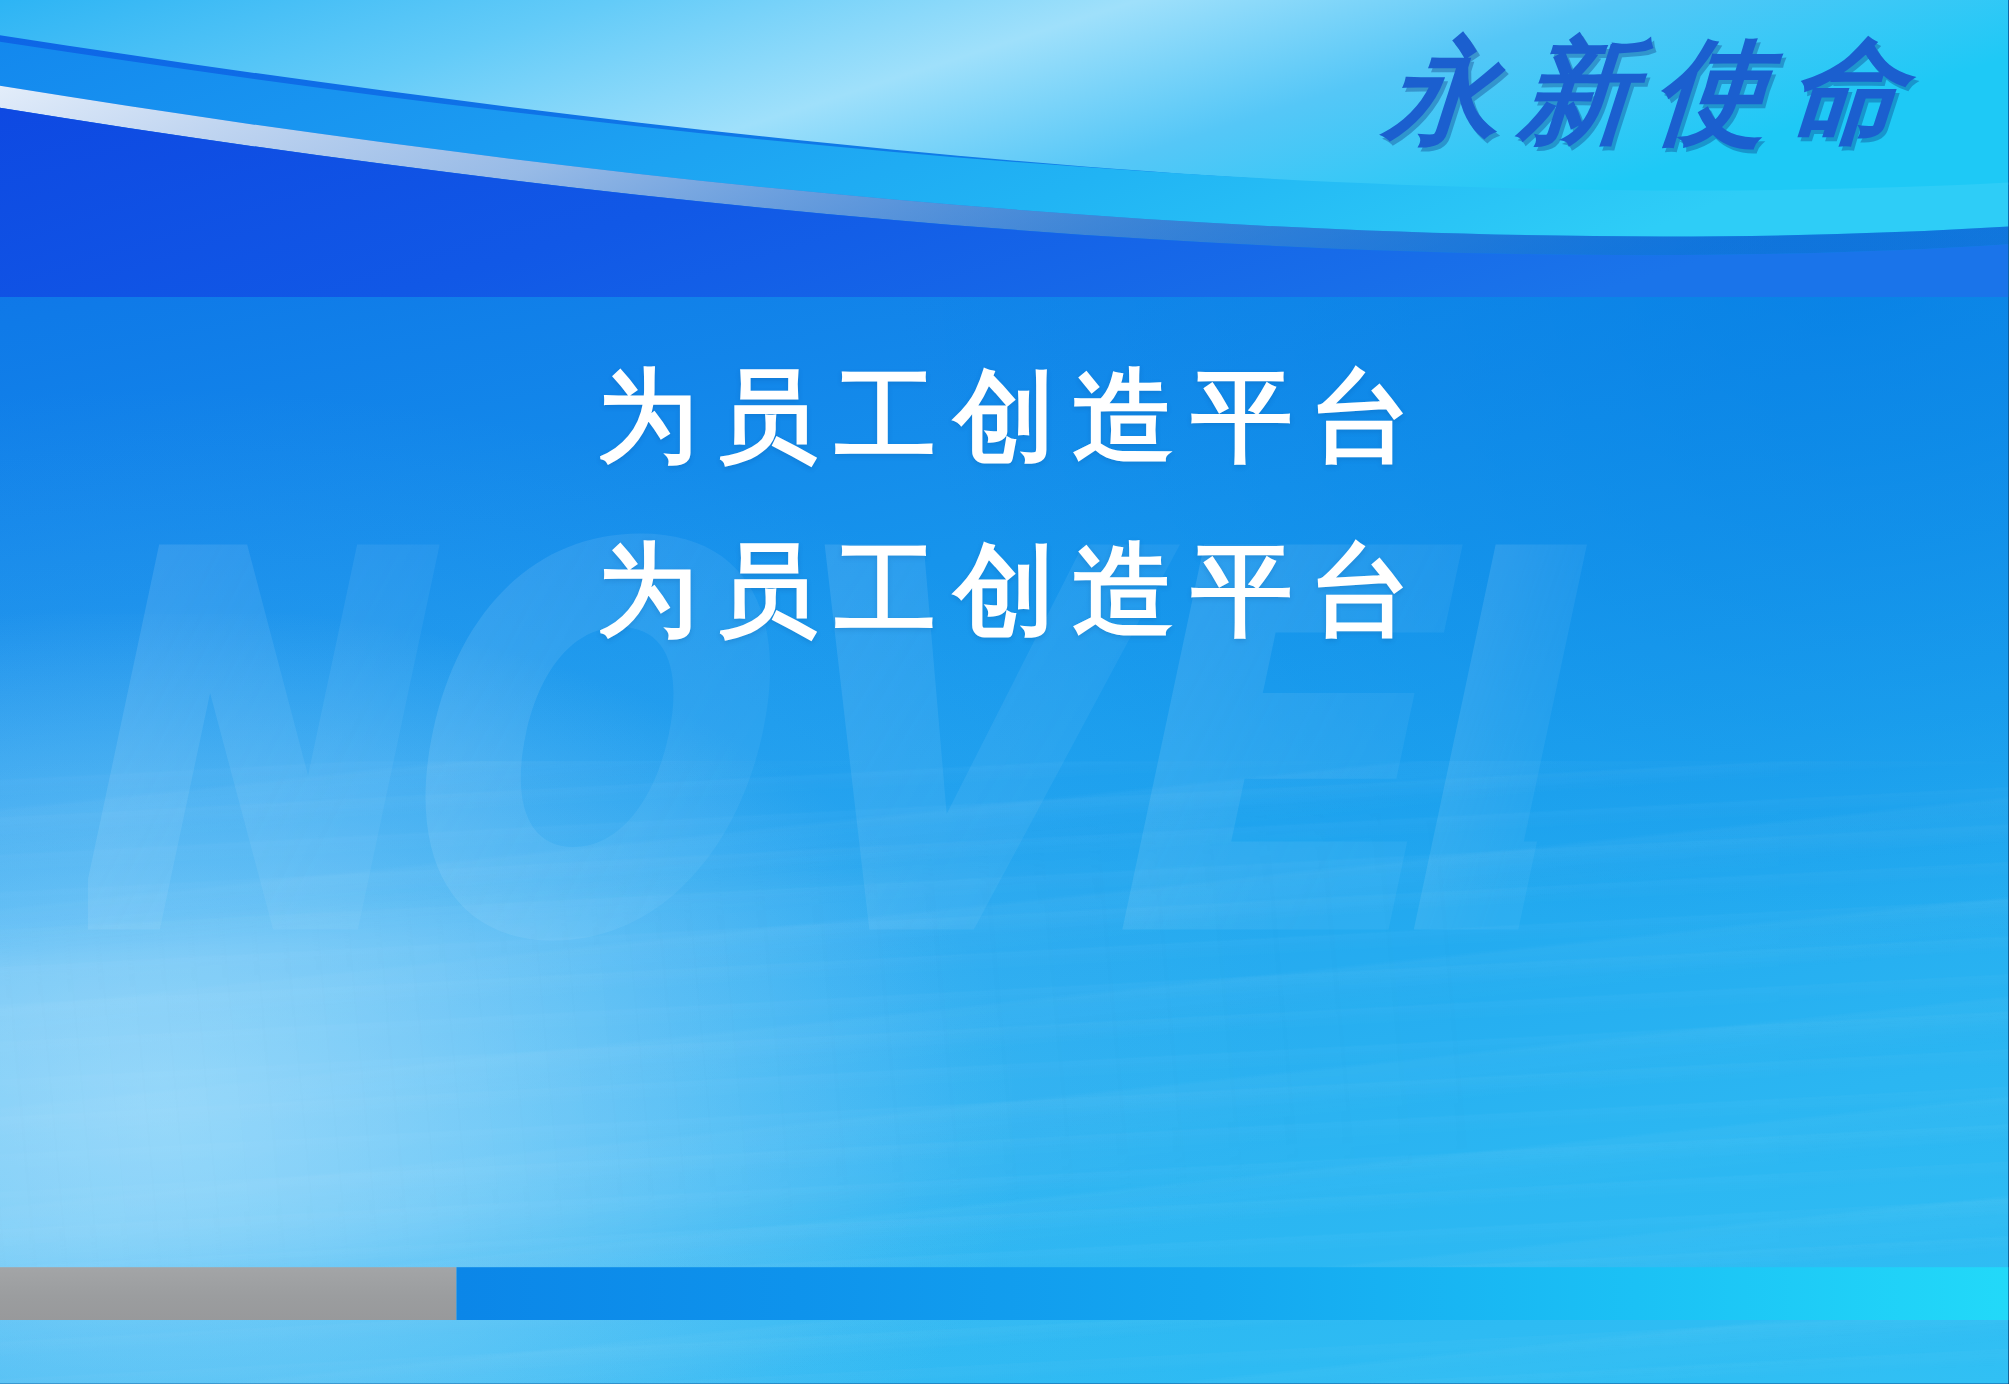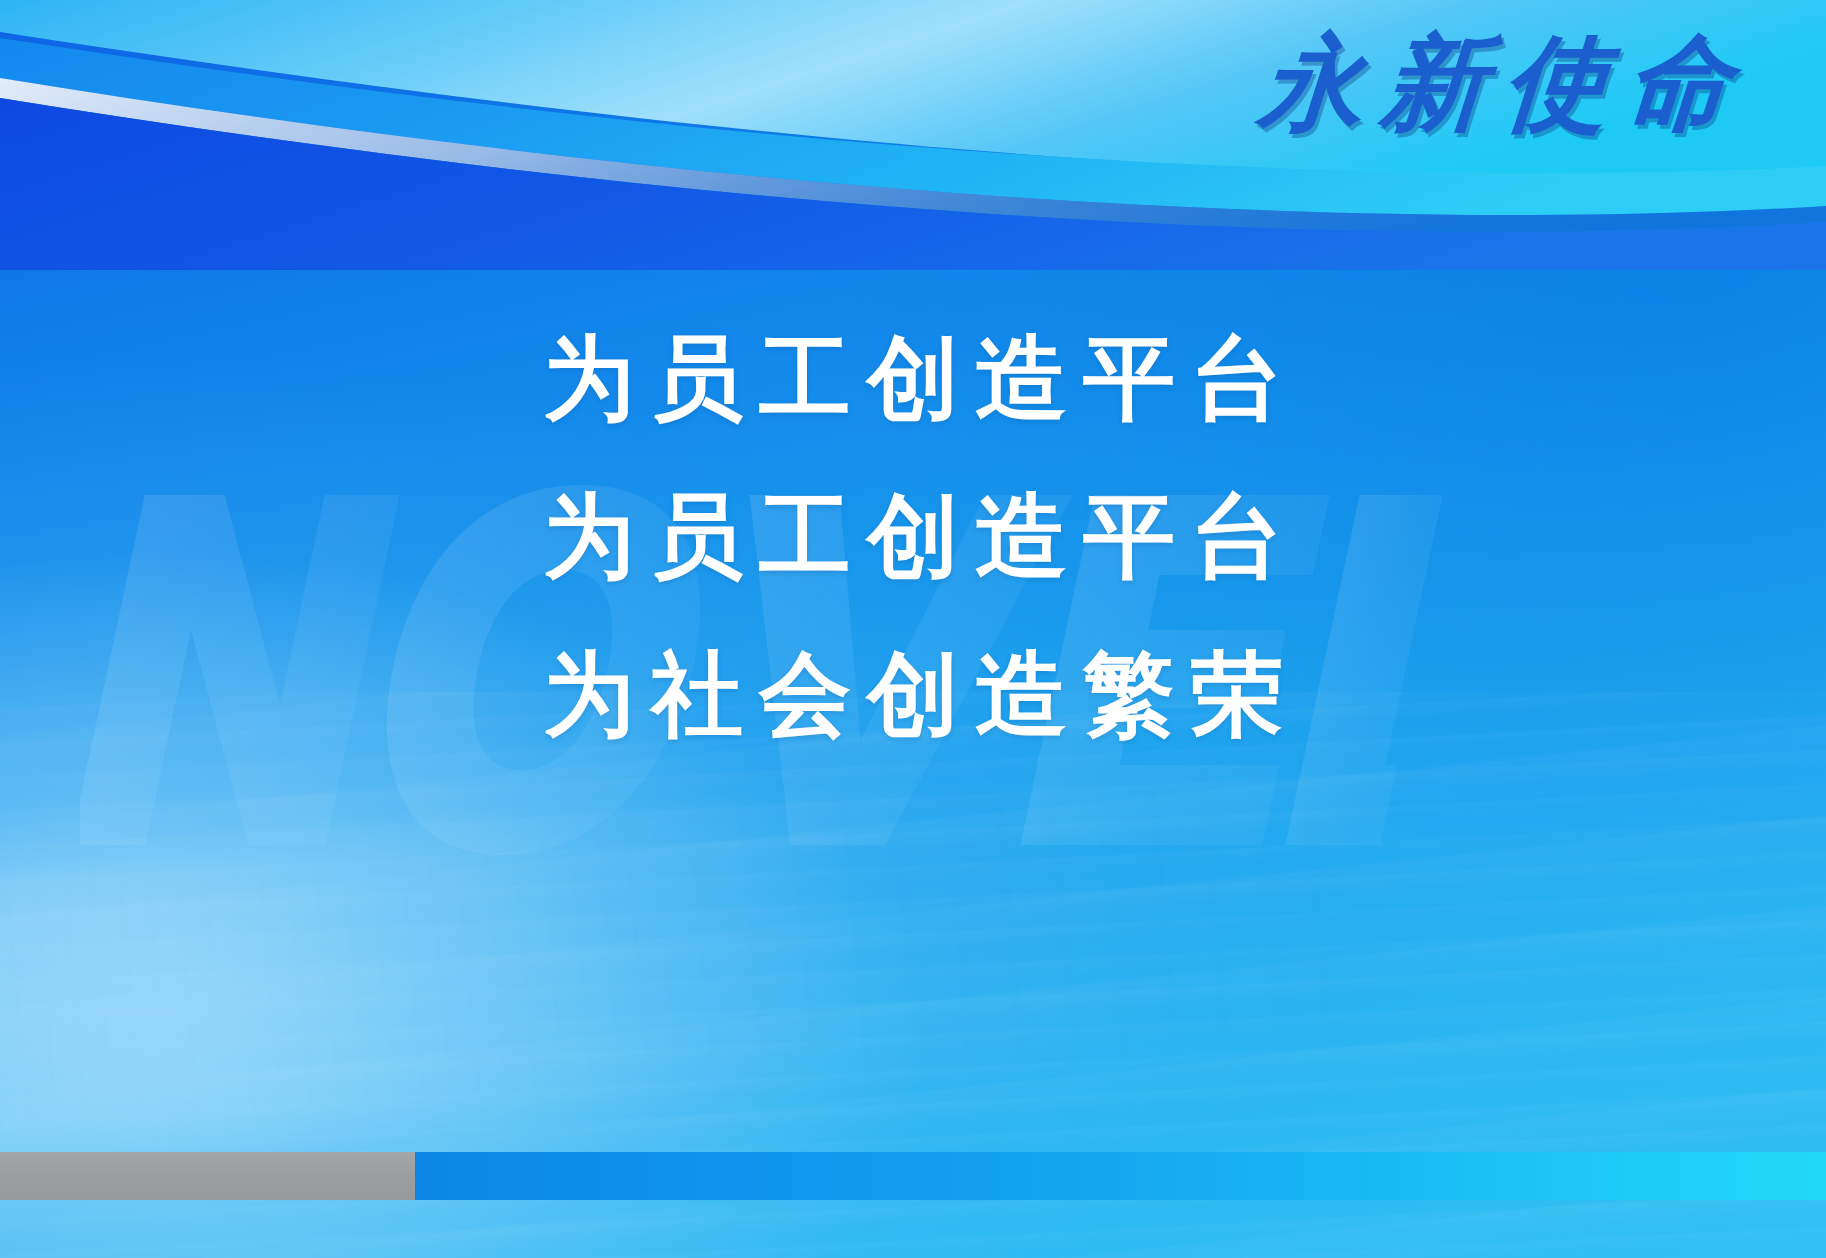--- a/index.html
+++ b/index.html
@@ -214,21 +214,20 @@
 
       <path d="M0,98 C680,208 1330,254 1826,222 L1826,270 L0,270 Z" fill="url(#rbDeep)"></path>
     </svg>
   </div>
 
   <div class="header-title">永新使命</div>
 
   <div class="slogan">
     <div class="slogan-line">为员工创造平台</div>
     <div class="slogan-line">为员工创造平台</div>
-    <div class="slogan-line">为社会创造繁荣</div>
   </div>
 
   <div class="bottom-bar">
     <div class="bar-gray"></div>
     <div class="bar-blue"></div>
   </div>
 
 </div>
 
 </body></html>

